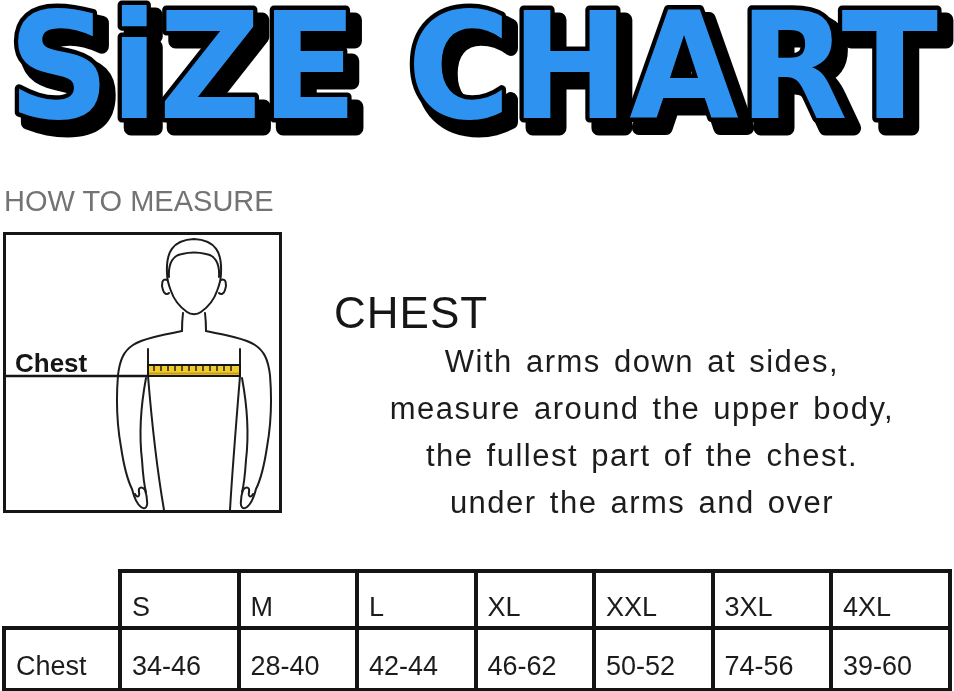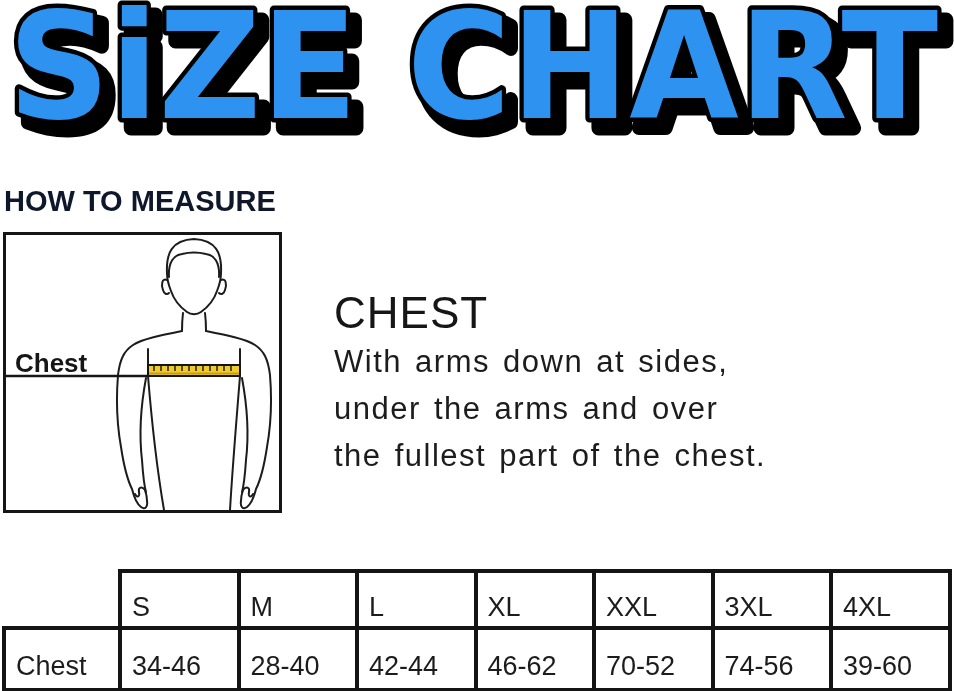--- a/index.html
+++ b/index.html
@@ -12,40 +12,40 @@
   .title-svg { position:absolute; left:0; top:0; width:954px; height:158px; }
   .title-shadow, .title-main {
     font-family:"DejaVu Sans", sans-serif; font-weight:bold; font-size:148px;
   }
   .title-shadow { fill:#000000; stroke:#000000; stroke-width:15; stroke-linejoin:round; }
   .title-main   { fill:#2E93F0; stroke:#000000; stroke-width:9;  stroke-linejoin:round; paint-order:stroke fill; }
 
   
   .how-to {
     position:absolute; left:4px; top:185px;
-    font-size:29px; font-weight:bold; letter-spacing:0px; color:#0f172a;
+    font-size:29px; font-weight:normal; letter-spacing:0px; color:#737373;
   }
 
   
   .figure-box {
     position:absolute; left:3px; top:232px; width:279px; height:281px;
     border:3px solid #161616; box-sizing:border-box; background:#ffffff;
   }
   .figure-svg { display:block; width:100%; height:100%; }
   .fig-stroke { stroke:#1c1c1c; stroke-width:2; fill:none; stroke-linecap:round; stroke-linejoin:round; }
   .fig-head   { fill:#ffffff; }
   .fig-label  { font-family:"Liberation Sans", sans-serif; font-size:26px; font-weight:bold; fill:#161616; }
 
   
   .chest-info { position:absolute; left:334px; top:288px; width:616px; }
   .chest-heading {
     margin:0; font-weight:normal; font-size:44px; line-height:50px; letter-spacing:1px; color:#161616;
   }
   .chest-line {
-    font-size:31px; line-height:47px; letter-spacing:1.5px; word-spacing:3px; color:#1c1c1c;
+    font-size:31px; line-height:47px; letter-spacing:1.5px; word-spacing:3px; color:#1c1c1c;text-align:center;
   }
 
   
   .size-table {
     position:absolute; left:2px; top:569px; width:947px;
     border-collapse:collapse; table-layout:fixed;
   }
   .size-table td {
     border:4px solid #141414; vertical-align:bottom;
     padding:0 0 4px 10px; font-size:27px; color:#1c1c1c;
@@ -101,22 +101,23 @@
       </g>
 
       <line x1="0" y1="141" x2="142" y2="141" stroke="#161616" stroke-width="2.4"></line>
       <text class="fig-label" x="9" y="137">Chest</text>
     </svg>
   </div>
 
   <div class="chest-info">
     <h2 class="chest-heading">CHEST</h2>
     <div class="chest-line">With arms down at sides,</div>
+    <div class="chest-line">measure around the upper body,</div>
+    <div class="chest-line">the fullest part of the chest.</div>
     <div class="chest-line">under the arms and over</div>
-    <div class="chest-line">the fullest part of the chest.</div>
   </div>
 
   <table class="size-table">
     <colgroup>
       <col style="width:116px">
       <col style="width:118.5px">
         <col style="width:118.5px">
         <col style="width:118.5px">
       <col style="width:118.5px">
         <col style="width:118.5px">
@@ -133,20 +134,20 @@
         <td>XXL</td>
         <td>3XL</td>
         <td>4XL</td>
       </tr>
       <tr class="drow">
         <td>Chest</td>
         <td>34-46</td>
         <td>28-40</td>
         <td>42-44</td>
         <td>46-62</td>
-        <td>70-52</td>
+        <td>50-52</td>
         <td>74-56</td>
         <td>39-60</td>
       </tr>
     </tbody>
   </table>
 
 </div>
 
 </body></html>

